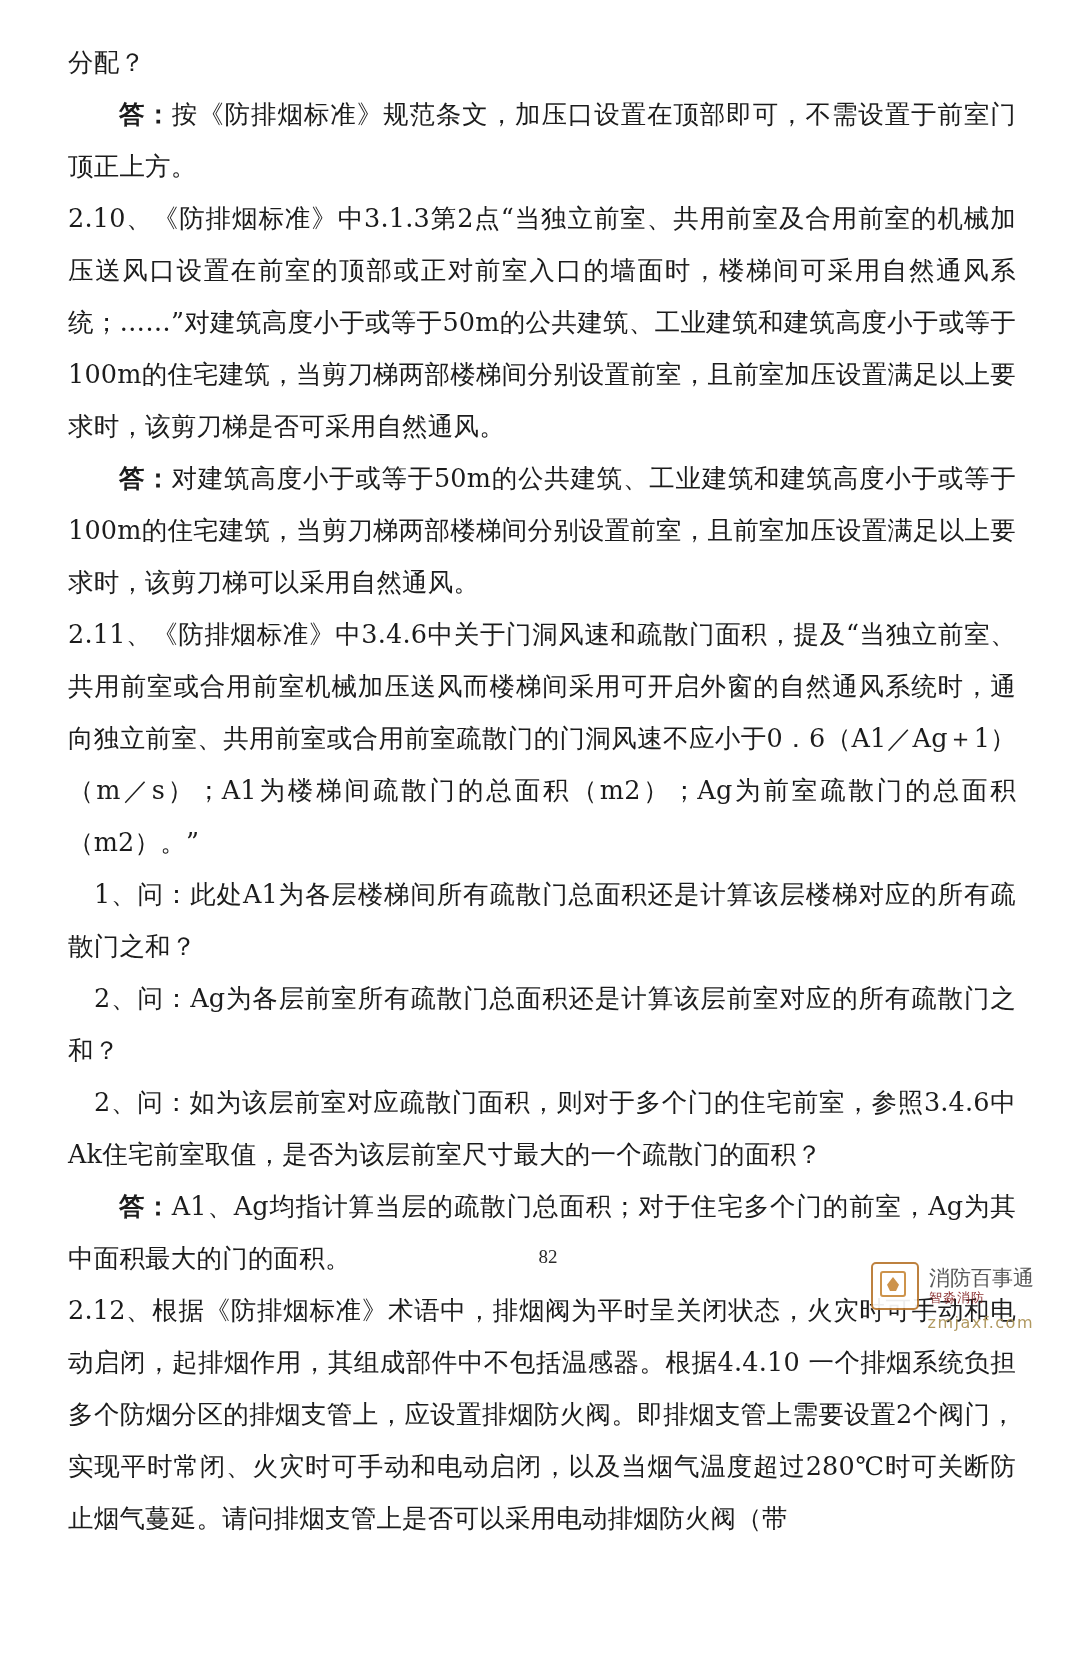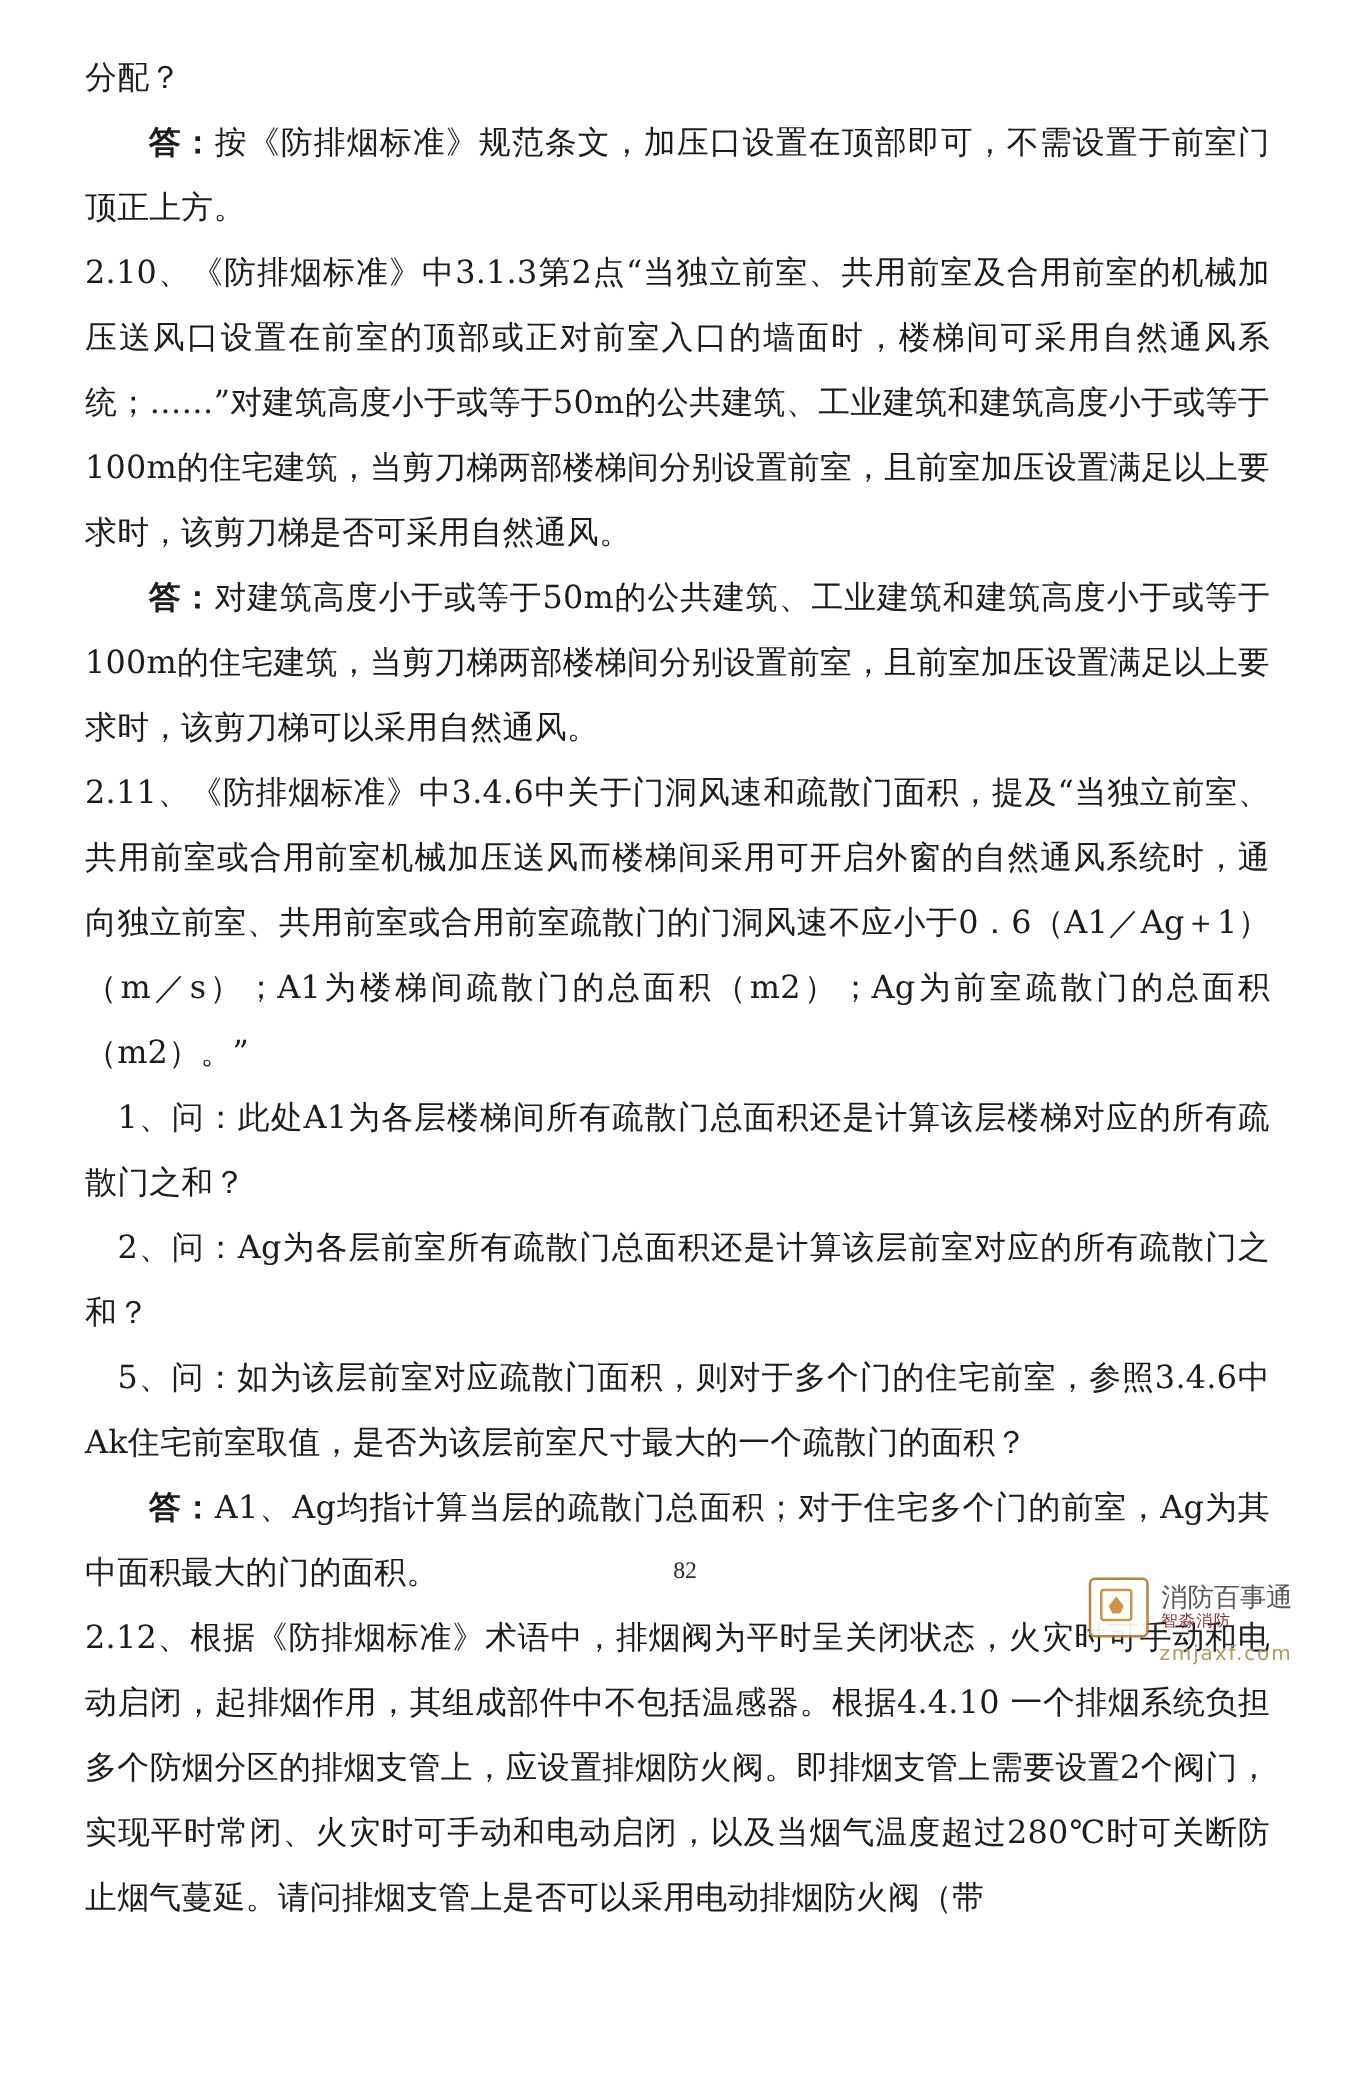--- a/index.html
+++ b/index.html
@@ -149,21 +149,21 @@
 
     <p class="para indent-half">
       <span>1、问：此处A1为各层楼梯间所有疏散门总面积还是计算该层楼梯对应的所有疏散门之和？</span>
     </p>
 
     <p class="para indent-half">
       <span>2、问：Ag为各层前室所有疏散门总面积还是计算该层前室对应的所有疏散门之和？</span>
     </p>
 
     <p class="para indent-half">
-      <span>5、问：如为该层前室对应疏散门面积，则对于多个门的住宅前室，参照3.4.6中Ak住宅前室取值，是否为该层前室尺寸最大的一个疏散门的面积？</span>
+      <span>2、问：如为该层前室对应疏散门面积，则对于多个门的住宅前室，参照3.4.6中Ak住宅前室取值，是否为该层前室尺寸最大的一个疏散门的面积？</span>
     </p>
 
     <p class="para indent">
       <span class="bold-label">答：</span><span>A1、Ag均指计算当层的疏散门总面积；对于住宅多个门的前室，Ag为其中面积最大的门的面积。</span>
     </p>
 
     <p class="para">
       <span>2.12、根据《防排烟标准》术语中，排烟阀为平时呈关闭状态，火灾时可手动和电动启闭，起排烟作用，其组成部件中不包括温感器。根据4.4.10 一个排烟系统负担多个防烟分区的排烟支管上，应设置排烟防火阀。即排烟支管上需要设置2个阀门，实现平时常闭、火灾时可手动和电动启闭，以及当烟气温度超过280℃时可关断防止烟气蔓延。请问排烟支管上是否可以采用电动排烟防火阀（带</span>
     </p>
 

